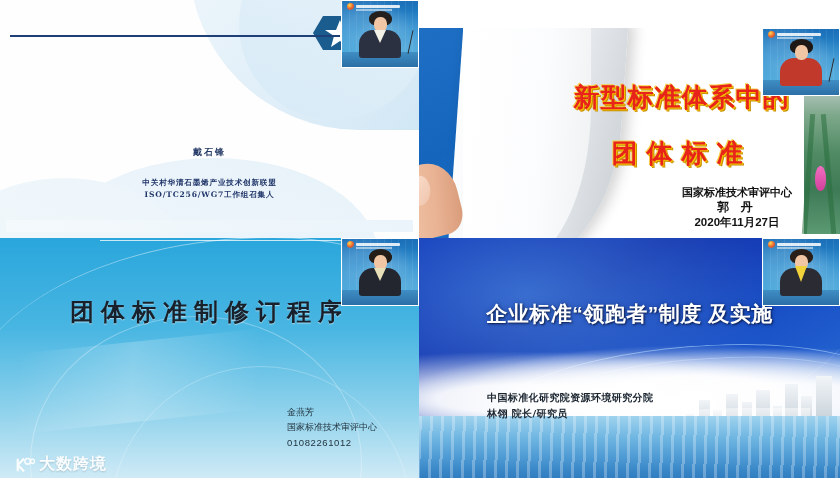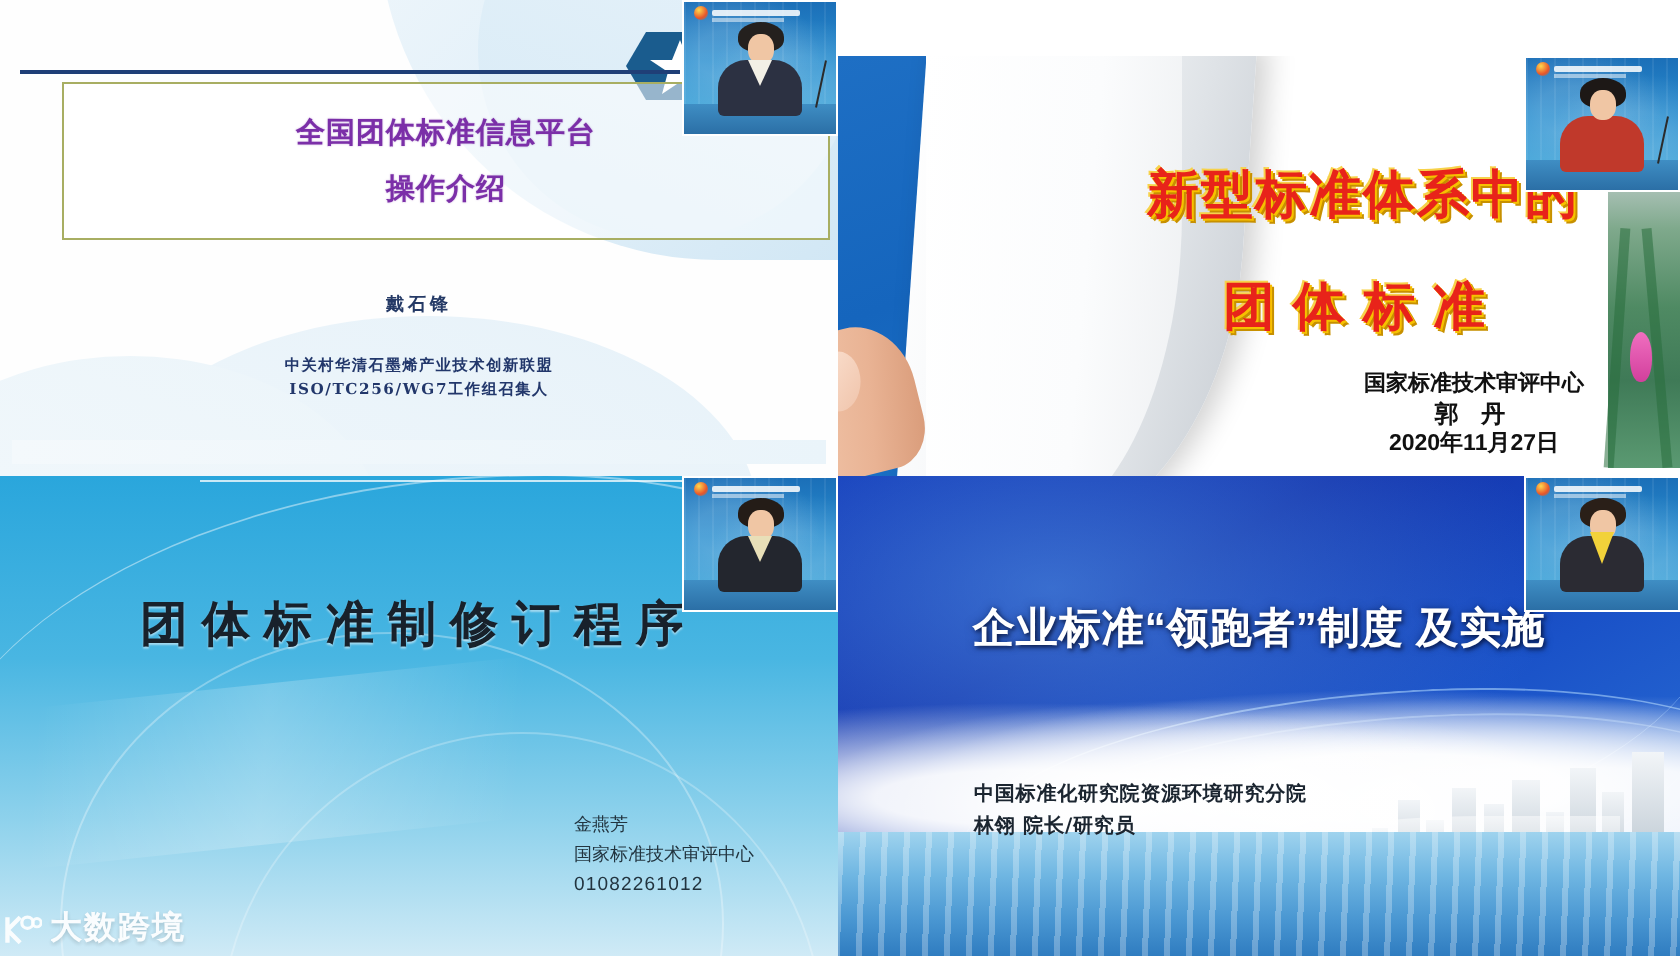--- a/index.html
+++ b/index.html
@@ -119,21 +119,21 @@
     transform:rotate(-6deg);}
   #s3 .title{position:absolute;left:0;right:0;top:58px;text-align:center;
     font-size:24px;font-weight:bold;color:#18212b;letter-spacing:7px;
     text-shadow:0 1px 1px rgba(255,255,255,.5);}
   #s3 .meta{position:absolute;right:42px;bottom:28px;line-height:15px;color:#22343f;}
   #s3 .meta .m1{font-size:9px;}
   #s3 .meta .m2{font-size:9px;}
   #s3 .meta .m3{font-size:9.5px;letter-spacing:.6px;}
 
   
-  #wm{position:absolute;left:1px;bottom:3px;display:flex;align-items:center;gap:4px;z-index:40;}
+  #wm{position:absolute;left:15px;bottom:3px;display:flex;align-items:center;gap:4px;z-index:40;}
   #wm .wmk{width:20px;height:20px;position:relative;}
   #wm .wmtxt{font-size:16px;font-weight:bold;color:#ffffff;opacity:.92;letter-spacing:1px;
     text-shadow:0 1px 2px rgba(0,0,0,.18);}
 
   
   #s4{background:linear-gradient(150deg,#0b2fb4 0%,#1331ab 30%,#1a52c8 60%,#2f78d8 100%);}
   #s4 .glow{position:absolute;left:-40px;top:-40px;width:420px;height:240px;
     background:radial-gradient(ellipse at 35% 40%,rgba(90,160,235,.55),transparent 65%);}
   #s4 .arc{position:absolute;left:-120px;top:-30px;width:560px;height:230px;
     border-bottom:1.4px solid rgba(160,205,255,.5);border-radius:0 0 60% 42%;}
@@ -177,24 +177,20 @@
     <div class="swoosh2"></div>
 
     <svg class="star-logo" viewBox="0 0 54 42">
       <polygon points="10,4 44,4 54,21 44,38 10,38 0,21" fill="#1a5c8e"></polygon>
       <polygon points="27,8 31,18 42,18 33,24 36,35 27,29 18,35 21,24 12,18 23,18" fill="#ffffff"></polygon>
       <path d="M44,14 a9,9 0 1,0 0,16 a7,7 0 1,1 0,-16 z" fill="#2b8fc4"></path>
     </svg>
 
     <div class="topline"></div>
 
-    <div class="titlebox">
-      <div class="t-line">全国团体标准信息平台</div>
-      <div class="t-line">操作介绍</div>
-    </div>
 
     <div class="sub-name">戴石锋</div>
     <div class="sub-org">
       <div>中关村华清石墨烯产业技术创新联盟</div>
       <div>ISO/TC256/WG7工作组召集人</div>
     </div>
 
     <div class="botbar"></div>
 
     <div class="vid">

